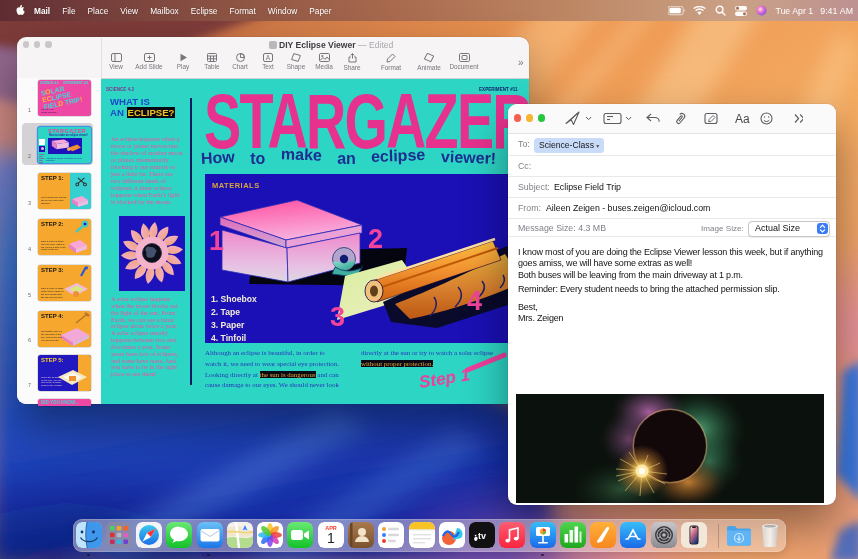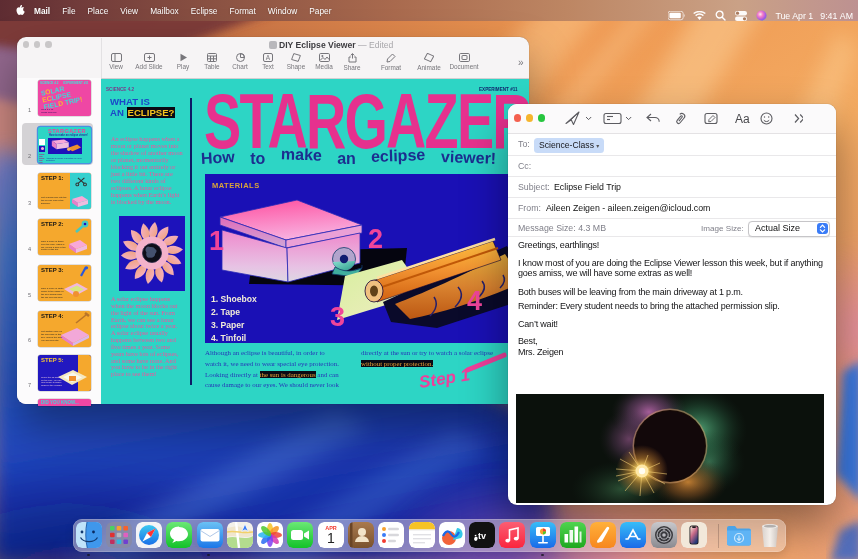--- a/index.html
+++ b/index.html
@@ -4,21 +4,21 @@
 <style>
 html,body{margin:0;padding:0;}
 body{width:858px;height:559px;overflow:hidden;font-family:"Liberation Sans",sans-serif;position:relative;}
 #screen{position:absolute;left:0;top:0;width:858px;height:559px;overflow:hidden;}
 #wall{position:absolute;left:0;top:0;width:858px;height:559px;}
 
 #menubar{position:absolute;left:0;top:0;width:858px;height:21px;
  background:linear-gradient(to right,#5e2c32 0%,#713b3a 9%,#8c5343 26%,#a96a4e 46%,#bd8663 66%,#caa186 86%,#bd9191 100%);
  color:#fff;font-size:8.3px;display:flex;align-items:center;}
 #menubar .mi{margin-right:12px;text-shadow:0 0 2px rgba(0,0,0,.25);}
-#mb-right{position:absolute;right:5px;top:0;height:21px;display:flex;align-items:flex-end;color:#fff;font-size:8.8px;}
+#mb-right{position:absolute;right:5px;top:0;height:21px;display:flex;align-items:center;color:#fff;font-size:8.8px;}
 
 .win{position:absolute;border-radius:9px;box-shadow:0 22px 45px rgba(0,0,0,.4),0 0 1px rgba(0,0,0,.45);}
 #keynote{left:17px;top:37px;width:512px;height:367px;background:#f6f4f5;}
 #mail{left:508px;top:104px;width:328px;height:401px;background:#fff;}
 .tl{position:absolute;border-radius:50%;}
 
 .ktool{position:absolute;text-align:center;color:#77767b;font-size:6.4px;}
 .ktool svg{display:block;margin:0 auto 1px auto;}
 
 .thumb{position:absolute;left:21px;width:52.5px;height:36px;border-radius:2.5px;overflow:hidden;box-shadow:0 0 0 .5px rgba(0,0,0,.22);}
@@ -514,38 +514,36 @@
  <div class="mrow" style="top:51px;height:21px;"></div>
  <div class="mrow" style="top:72px;height:21px;"></div>
  <div class="mrow" style="top:93px;height:21px;"></div>
  <div class="mrow" style="top:114px;height:18px;"></div>
  <div class="mlab" style="position:absolute;left:10px;top:35px;">To:</div>
  <div style="position:absolute;left:26px;top:34px;height:13.5px;background:#c8dbf8;border-radius:3.5px;font-size:8.6px;color:#16161a;padding:1.5px 5px 0 5px;">Science-Class <span style="font-size:6px;color:#555;">▾</span></div>
  <div class="mlab" style="position:absolute;left:10px;top:57px;">Cc:</div>
  <div class="mlab" style="position:absolute;left:10px;top:78px;">Subject:</div>
  <div style="position:absolute;left:46px;top:78px;font-size:8.8px;color:#111;">Eclipse Field Trip</div>
  <div class="mlab" style="position:absolute;left:10px;top:99px;">From:</div>
- <div style="position:absolute;left:38px;top:99px;font-size:8.8px;color:#111;">Aileen Zeigen - aileen.zeigen@icloud.com</div>
+ <div style="position:absolute;left:38px;top:99px;font-size:8.8px;color:#111;">Aileen Zeigen - buses.zeigen@icloud.com</div>
  <div class="mlab" style="position:absolute;left:10px;top:119px;">Message Size: 4.3 MB</div>
  <div class="mlab" style="position:absolute;left:193px;top:119.5px;font-size:8.1px;">Image Size:</div>
  <div style="position:absolute;left:240px;top:116.5px;width:80px;height:14px;background:#fff;border:.7px solid #c6c5c8;border-radius:4px;box-shadow:0 .5px 1px rgba(0,0,0,.08);font-size:9px;color:#111;">
   <span style="position:absolute;left:6px;top:1.5px;">Actual Size</span>
   <span style="position:absolute;right:1.5px;top:1.2px;width:11px;height:11px;background:#3a7cf7;border-radius:3px;">
    <svg width="11" height="11" viewBox="0 0 11 11" fill="none" stroke="#fff" stroke-width="1.2" stroke-linecap="round">
             <path d="M3.4,4.4 L5.5,2.2 L7.6,4.4 M3.4,6.8 L5.5,9 L7.6,6.8"></path>
           </svg>
   </span>
  </div>
 
  <div style="position:absolute;left:10px;top:136px;width:313px;font-size:9px;letter-spacing:-.2px;line-height:10.7px;color:#141416;">
-  <div>Greetings, earthlings!</div>
   <div style="margin-top:7px;">I know most of you are doing the Eclipse Viewer lesson this week, but if anything goes amiss, we will have some extras as well!</div>
-  <div style="margin-top:8px;">Both buses will be leaving from the main driveway at 1 p.m.</div>
+  <div style="margin-top:2px;">Both buses will be leaving from the main driveway at 1 p.m.</div>
   <div style="margin-top:3px;">Reminder: Every student needs to bring the attached permission slip.</div>
-  <div style="margin-top:7px;">Can’t wait!</div>
   <div style="margin-top:7px;">Best,<br>Mrs. Zeigen</div>
  </div>
 
  <svg style="position:absolute;left:8px;top:290px;" width="308" height="109" viewBox="0 0 308 109">
   <defs>
    <radialGradient id="glowG" cx=".5" cy=".5" r=".5">
     <stop offset="0" stop-color="#5fbf8a" stop-opacity=".8"></stop>
             <stop offset=".5" stop-color="#3a8a5f" stop-opacity=".4"></stop>
             <stop offset="1" stop-color="#1a3a28" stop-opacity="0"></stop>
    </radialGradient>

